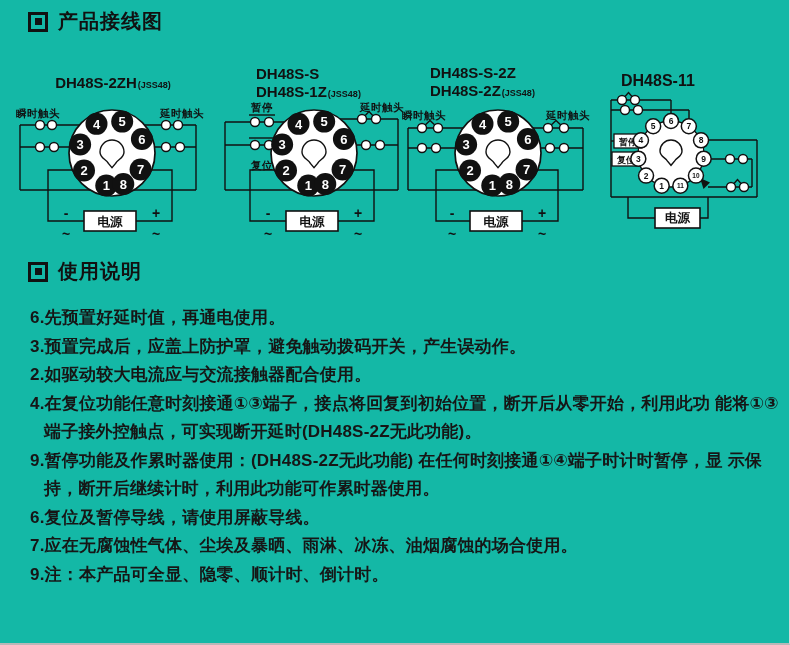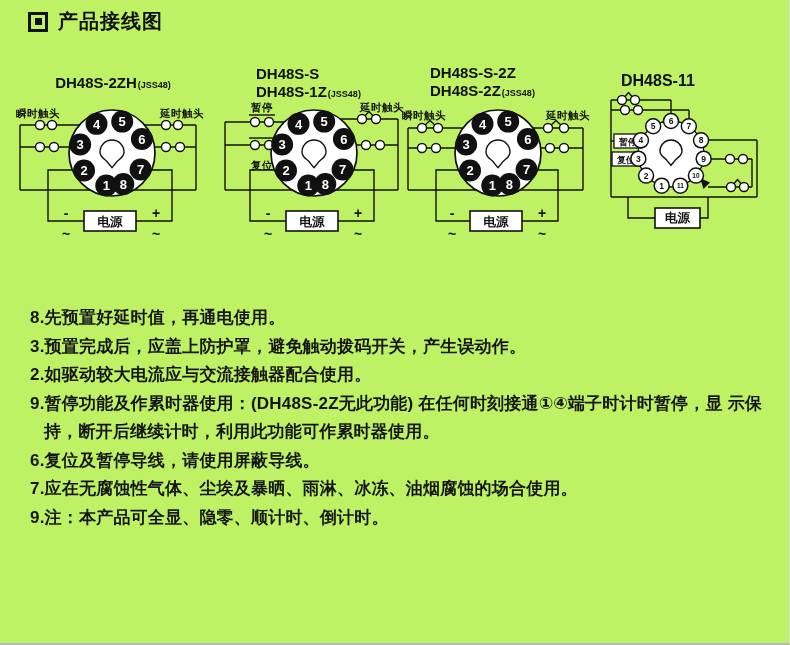--- a/index.html
+++ b/index.html
@@ -1,16 +1,16 @@
 <!DOCTYPE html>
 <html><head>
 <meta charset="utf-8">
 <style>
   html,body{margin:0;padding:0;background:#e8e8e8;}
-  .page{position:relative;width:790px;height:645px;background:#bef264;overflow:hidden;
+  .page{position:relative;width:790px;height:645px;background:#14b8a6;overflow:hidden;
         font-family:"Liberation Sans","DejaVu Sans",sans-serif;color:#111;
         border-bottom:2px solid #b8b8b8;border-right:1px solid #dcdcdc;box-sizing:border-box;}
   .sec-head{position:absolute;left:28px;display:flex;align-items:center;gap:10px;
             font-size:20px;font-weight:bold;letter-spacing:1px;color:#111;}
   .sq{width:14px;height:14px;border:3px solid #111;display:flex;align-items:center;justify-content:center;flex:0 0 auto;}
   .sq i{width:7px;height:7px;background:#111;display:block;}
   .diag{position:absolute;}
   .diag svg{display:block;}
   svg text{font-family:"Liberation Sans","DejaVu Sans",sans-serif;}
   .wire{fill:none;stroke:#111;stroke-width:1.4;}
@@ -257,24 +257,31 @@
           <text x="106.66261561995704" y="106.76675481228189" text-anchor="middle" font-size="8.5" class="pinTxtO">9</text>
           <circle cx="98.9431644825321" cy="120.6064468526722" r="7.5" class="pinO"></circle>
           <text x="98.9431644825321" y="122.94644685267221" text-anchor="middle" font-size="6.5" class="pinTxtO">10</text>
           <circle cx="83.31726807581494" cy="130.6573611598219" r="7.5" class="pinO"></circle>
           <text x="83.31726807581494" y="132.9973611598219" text-anchor="middle" font-size="6.5" class="pinTxtO">11</text>
           <text x="24" y="31" text-anchor="start" font-size="16" class="dtitle"><tspan>DH48S-11</tspan><tspan font-size="9" dx="1"></tspan></text>
         </svg>
       </div>
     </div>
 
+  <div class="sec-head" style="top:258px;">
+    <span class="sq">
+        <i></i>
+      </span>
+    <span>使用说明</span>
+  </div>
 
   <div class="instructions" id="instructions">
-      <div class="ins-item">8.先预置好延时值，再通电使用。</div>
+      <div class="ins-item">6.先预置好延时值，再通电使用。</div>
       <div class="ins-item">3.预置完成后，应盖上防护罩，避免触动拨码开关，产生误动作。</div>
       <div class="ins-item">2.如驱动较大电流应与交流接触器配合使用。</div>
+      <div class="ins-item">4.在复位功能任意时刻接通①③端子，接点将回复到初始位置，断开后从零开始，利用此功 能将①③端子接外控触点，可实现断开延时(DH48S-2Z无此功能)。</div>
       <div class="ins-item">9.暂停功能及作累时器使用：(DH48S-2Z无此功能) 在任何时刻接通①④端子时计时暂停，显 示保持，断开后继续计时，利用此功能可作累时器使用。</div>
       <div class="ins-item">6.复位及暂停导线，请使用屏蔽导线。</div>
       <div class="ins-item">7.应在无腐蚀性气体、尘埃及暴晒、雨淋、冰冻、油烟腐蚀的场合使用。</div>
       <div class="ins-item">9.注：本产品可全显、隐零、顺计时、倒计时。</div>
     </div>
 
 </div>
 
 </body></html>

